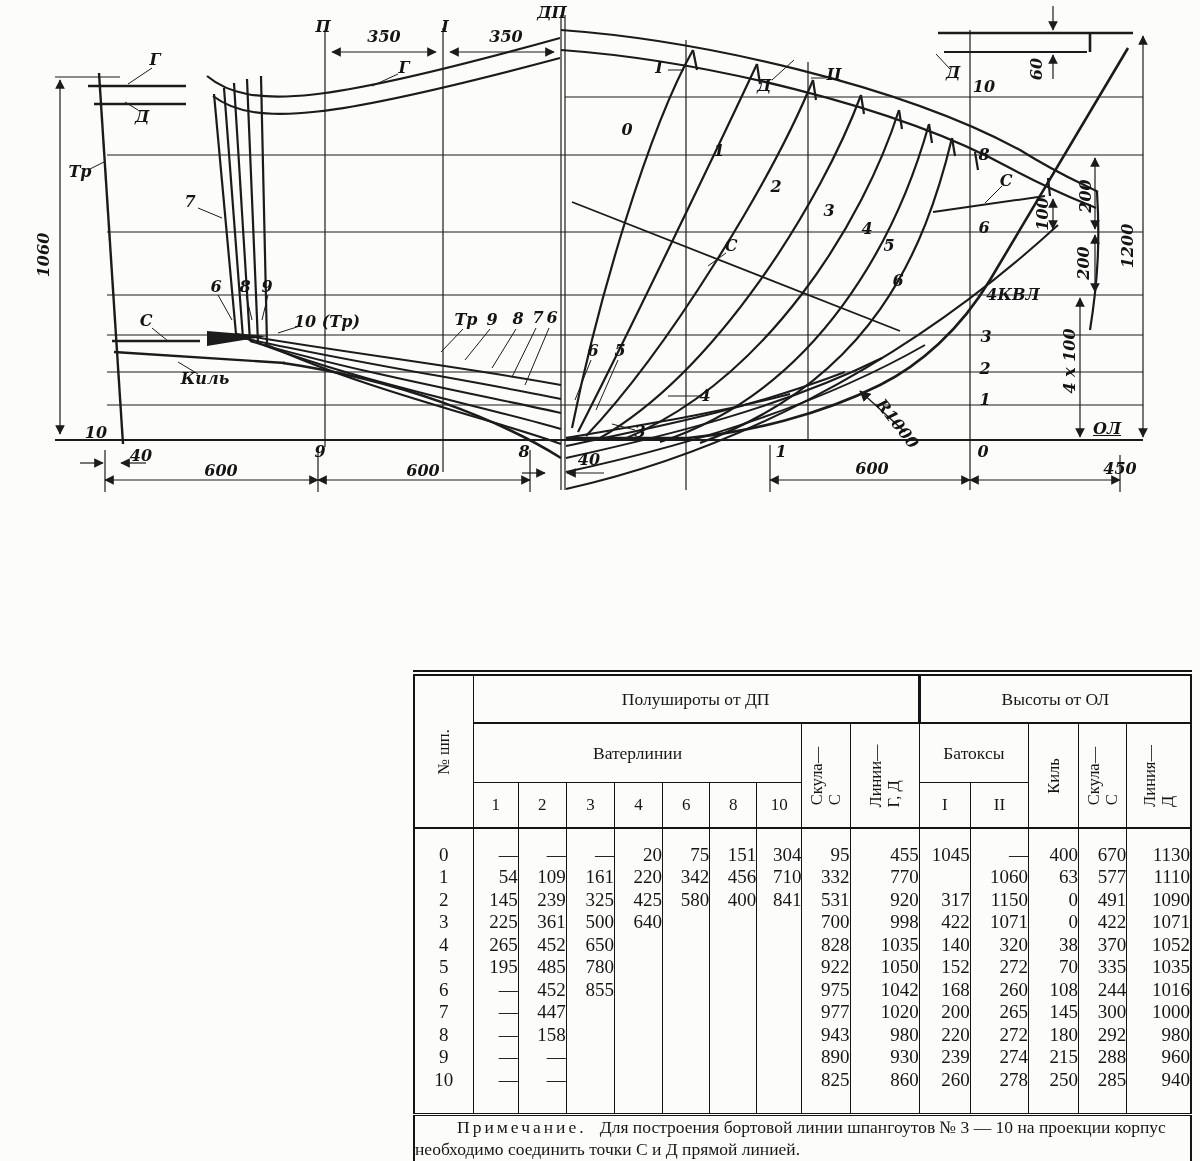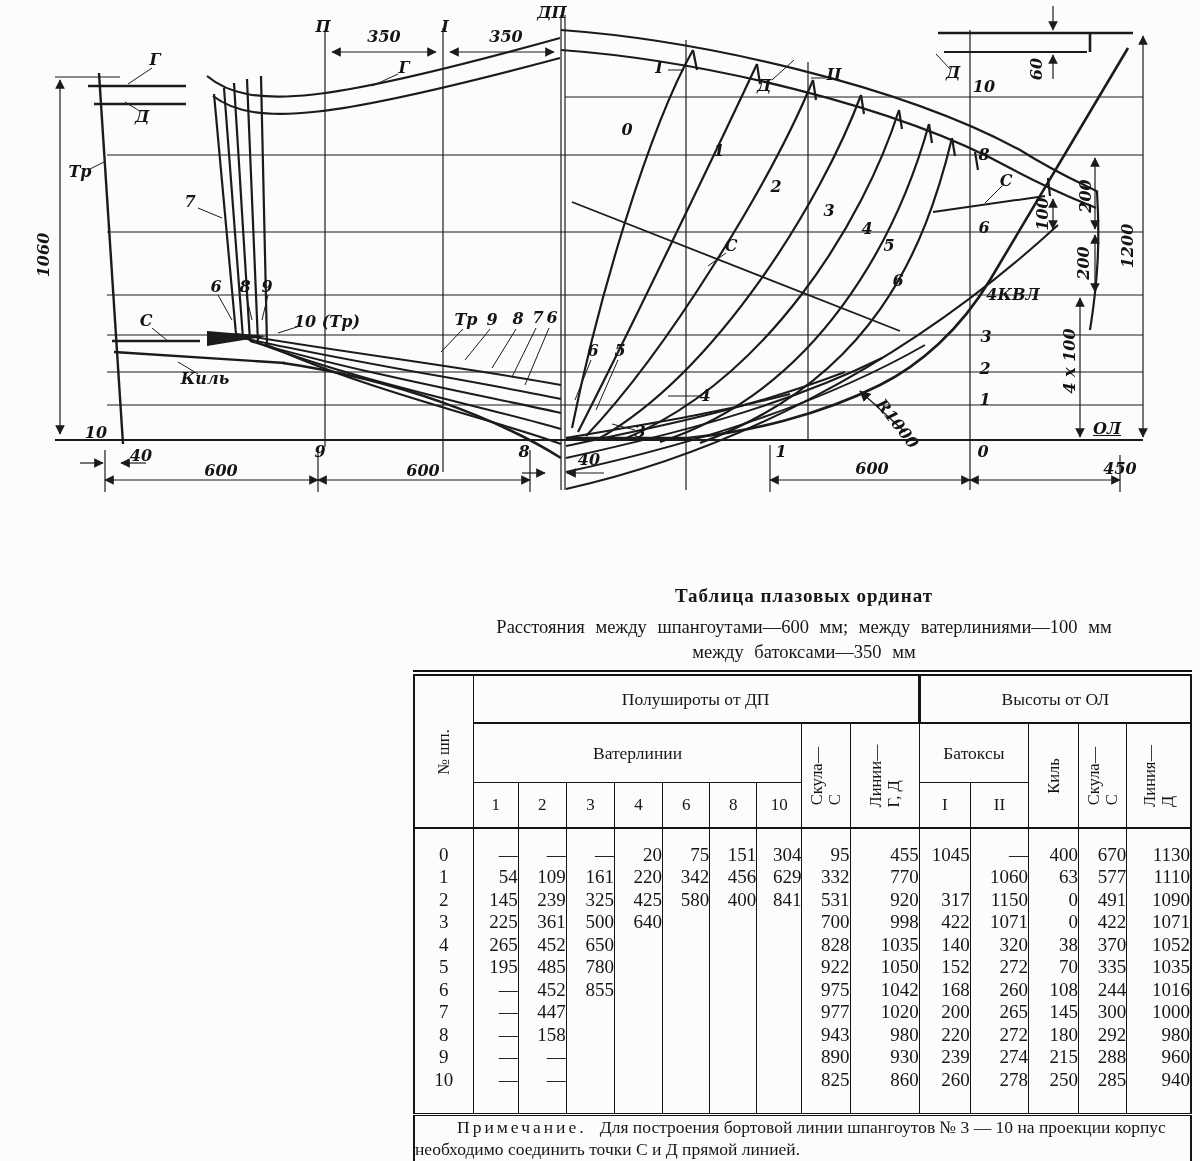--- a/index.html
+++ b/index.html
@@ -270,25 +270,20 @@
         <span class="dl" style="left: 1037px; top: 69px; transform: translate(-50%, -50%) rotate(-90deg);">60</span>
         <span class="dl" style="left: 1043px; top: 214px; transform: translate(-50%, -50%) rotate(-90deg);">100</span>
         <span class="dl" style="left: 1086px; top: 196px; transform: translate(-50%, -50%) rotate(-90deg);">200</span>
         <span class="dl" style="left: 1084px; top: 263px; transform: translate(-50%, -50%) rotate(-90deg);">200</span>
         <span class="dl" style="left: 1070px; top: 361px; transform: translate(-50%, -50%) rotate(-90deg);">4 x 100</span>
         <span class="dl" style="left: 1128px; top: 246px; transform: translate(-50%, -50%) rotate(-90deg);">1200</span>
       </div>
   </div>
 
 
-  <div class="tblhead">
-    <div class="tbl-title">Таблица плазовых ординат</div>
-    <div class="tbl-sub">Расстояния между шпангоутами—600 мм; между ватерлиниями—100 мм</div>
-    <div class="tbl-sub">между батоксами—350 мм</div>
-  </div>
 
   <table class="ord">
     <colgroup>
       <col style="width:59px">
         <col style="width:45px">
         <col style="width:48px">
         <col style="width:48px">
       <col style="width:48px">
         <col style="width:47px">
         <col style="width:47px">
@@ -363,21 +358,21 @@
           <td class="c-val">1130</td>
         </tr>
         <tr>
           <td class="c-frame">1</td>
           <td class="c-val">54</td>
           <td class="c-val">109</td>
           <td class="c-val">161</td>
           <td class="c-val">220</td>
           <td class="c-val">342</td>
           <td class="c-val">456</td>
-          <td class="c-val">629</td>
+          <td class="c-val">710</td>
           <td class="c-val">332</td>
           <td class="c-val">770</td>
           <td class="c-val g"></td>
           <td class="c-val">1060</td>
           <td class="c-val">63</td>
           <td class="c-val">577</td>
           <td class="c-val">1110</td>
         </tr>
         <tr>
           <td class="c-frame">2</td>

